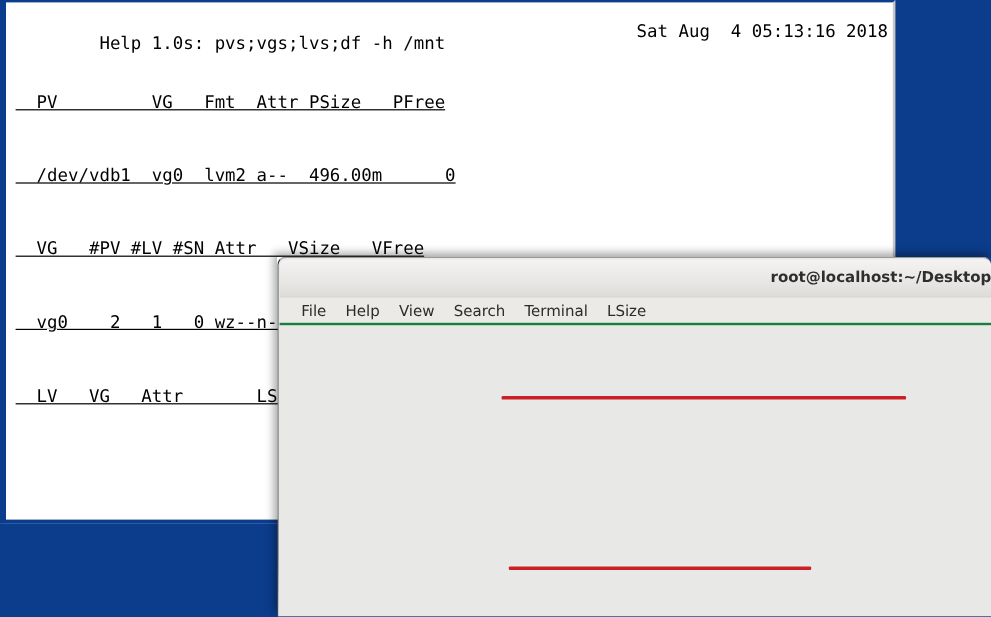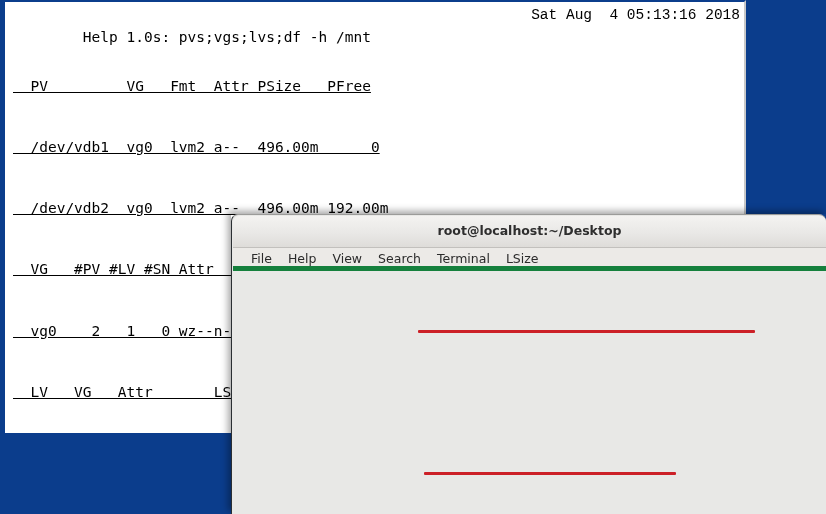--- a/index.html
+++ b/index.html
@@ -51,23 +51,22 @@
     height: 22px;
     line-height: 22px;
     font-size: 14.5px;
     color: #000;
     white-space: pre;
     padding-left: 3px;
   }
   .watch-header .wh-right {
     position: absolute;
     right: 4px;
-    top: 0;
-    white-space: pre;
-    font-family: Liberation Mono, monospace;
+    top: 12px;
+    white-space: pre;
   }
   .bg-lines {
     margin-top: 9px;
     font-size: 14.5px;
     line-height: 20.4px;
     color: #000;
     white-space: pre;
     padding-left: 3px;
   }
   .bg-lines div {
@@ -107,34 +106,34 @@
     border-top-left-radius: 6px;
     border-top-right-radius: 6px;
     border-bottom: 1px solid #c2c0bd;
     box-sizing: border-box;
   }
   .title-text {
     position: absolute;
     left: 0;
     right: 0;
     top: 7px;
-    text-align: center;
+    text-align: right;
     font-family: "DejaVu Sans", "Liberation Sans", sans-serif;
     font-size: 12.5px;
     font-weight: bold;
     color: #2e2e2e;
   }
   .menubar {
     position: absolute;
     left: 1px;
     right: 0;
     top: 33px;
     height: 23px;
     background: #eceae7;
-    border-bottom: 5px solid #15803d;
+    border-bottom: 2px solid #15803d;
     box-sizing: border-box;
   }
   .menubar ul {
     list-style: none;
     margin: 0;
     padding: 0 0 0 10px;
     display: flex;
     align-items: center;
     height: 22px;
   }
@@ -189,21 +188,20 @@
 
   <div class="bg-term">
     <div class="bg-term-inner">
       <div class="watch-header">
         <span>Help 1.0s: pvs;vgs;lvs;df -h /mnt</span>
         <span class="wh-right">Sat Aug  4 05:13:16 2018</span>
       </div>
       <div class="bg-lines">
         <div>  PV         VG   Fmt  Attr PSize   PFree</div>
         <div>  /dev/vdb1  vg0  lvm2 a--  496.00m      0</div>
-        <div>  /dev/vdb2  vg0  lvm2 a--  496.00m 192.00m</div>
         <div>  VG   #PV #LV #SN Attr   VSize   VFree</div>
         <div>  vg0    2   1   0 wz--n- 992.00m 192.00m</div>
         <div>  LV   VG   Attr       LSize   Pool Origin Data%  Move Log Cpy%Sync Convert</div>
         
         
         
       </div>
     </div>
   </div>
 

